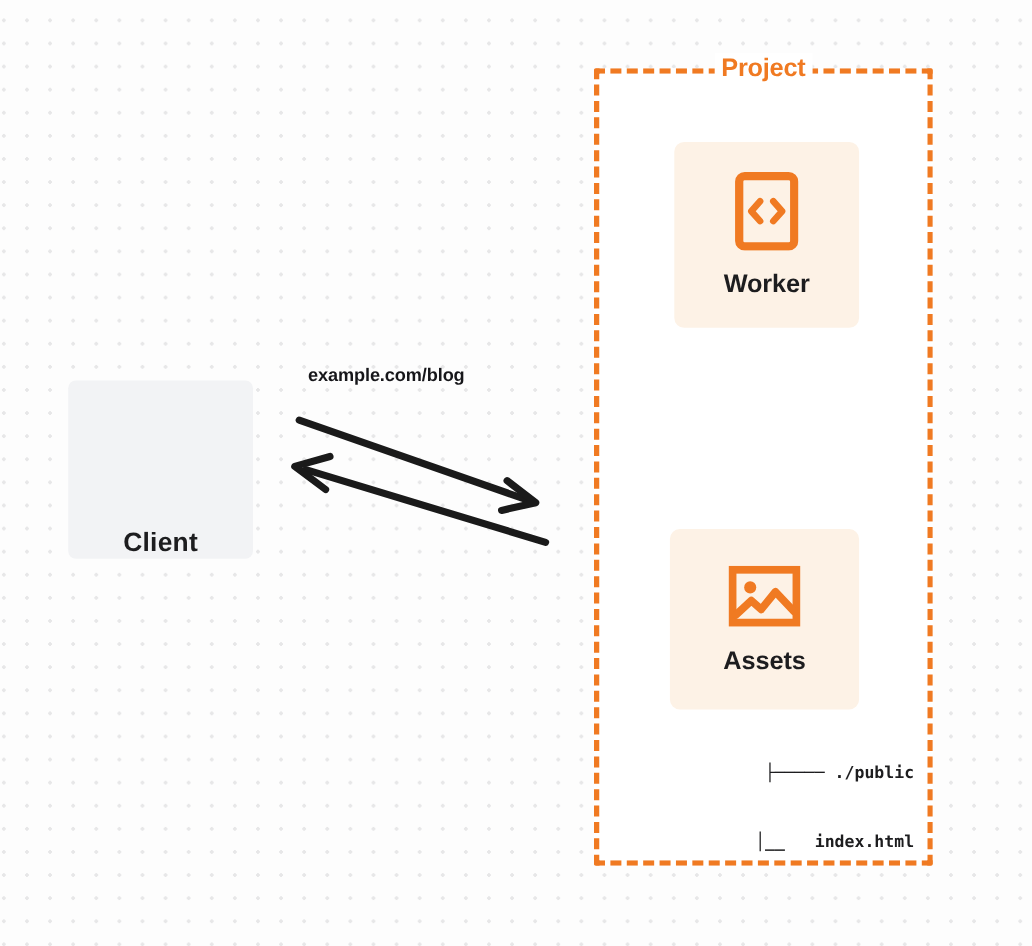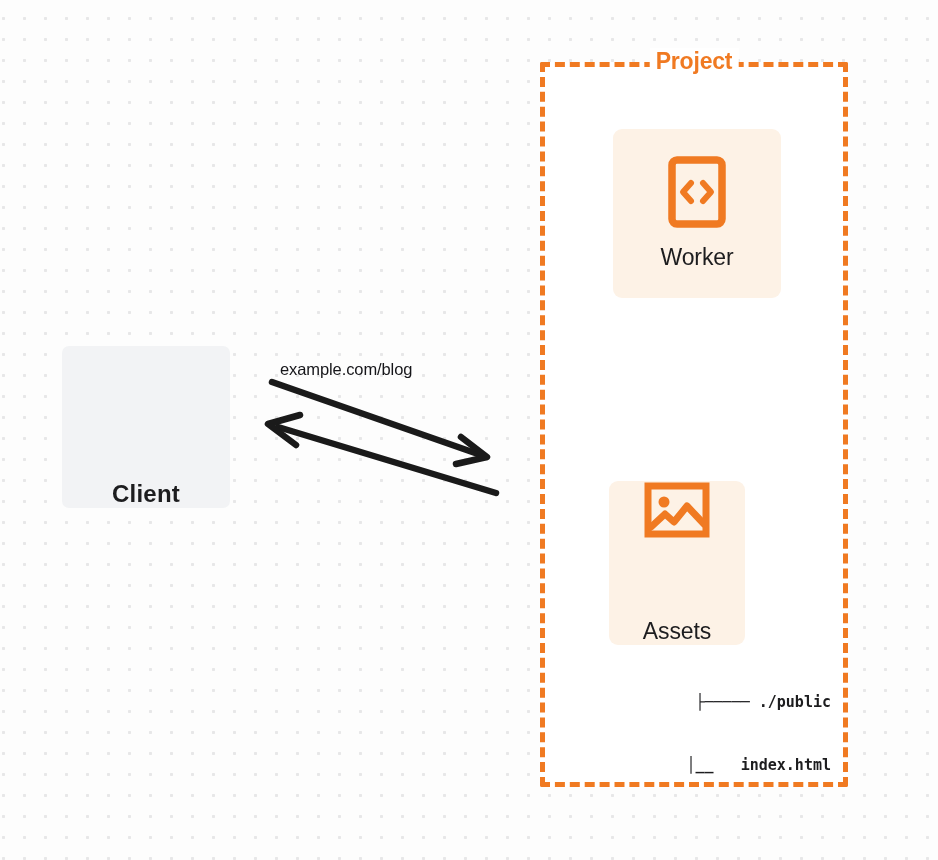--- a/index.html
+++ b/index.html
@@ -41,23 +41,23 @@
     font-size: 24px;
     font-weight: bold;
     color: #1d1d1f;
     letter-spacing: 0.2px;
   }
 
   
   #connection-label {
     position: absolute;
     left: 280px;
-    top: 360px;
+    top: 332px;
     font-size: 16.5px;
-    font-weight: normal;
+    font-weight: bold;
     color: #16161a;
     letter-spacing: -0.1px;
     white-space: nowrap;
     text-align: right;
   }
 
   
   #arrows-svg {
     position: absolute;
     left: 0;
@@ -114,31 +114,30 @@
   }
   #worker-card {
     left: 73px;
     top: 67px;
     width: 168px;
     height: 169px;
   }
   #assets-card {
     left: 69px;
     top: 419px;
-    width: 136px;
+    width: 172px;
     height: 164px;
-    justify-content: space-between;
   }
   .service-icon {
     display: block;
     margin-bottom: 16px;
   }
   .service-label {
     font-size: 23px;
-    font-weight: normal;
+    font-weight: bold;
     color: #1d1d1f;
     letter-spacing: -0.1px;
   }
 
   
   #file-tree {
     position: absolute;
     left: 46px;
     top: 588px;
     width: 245px;

